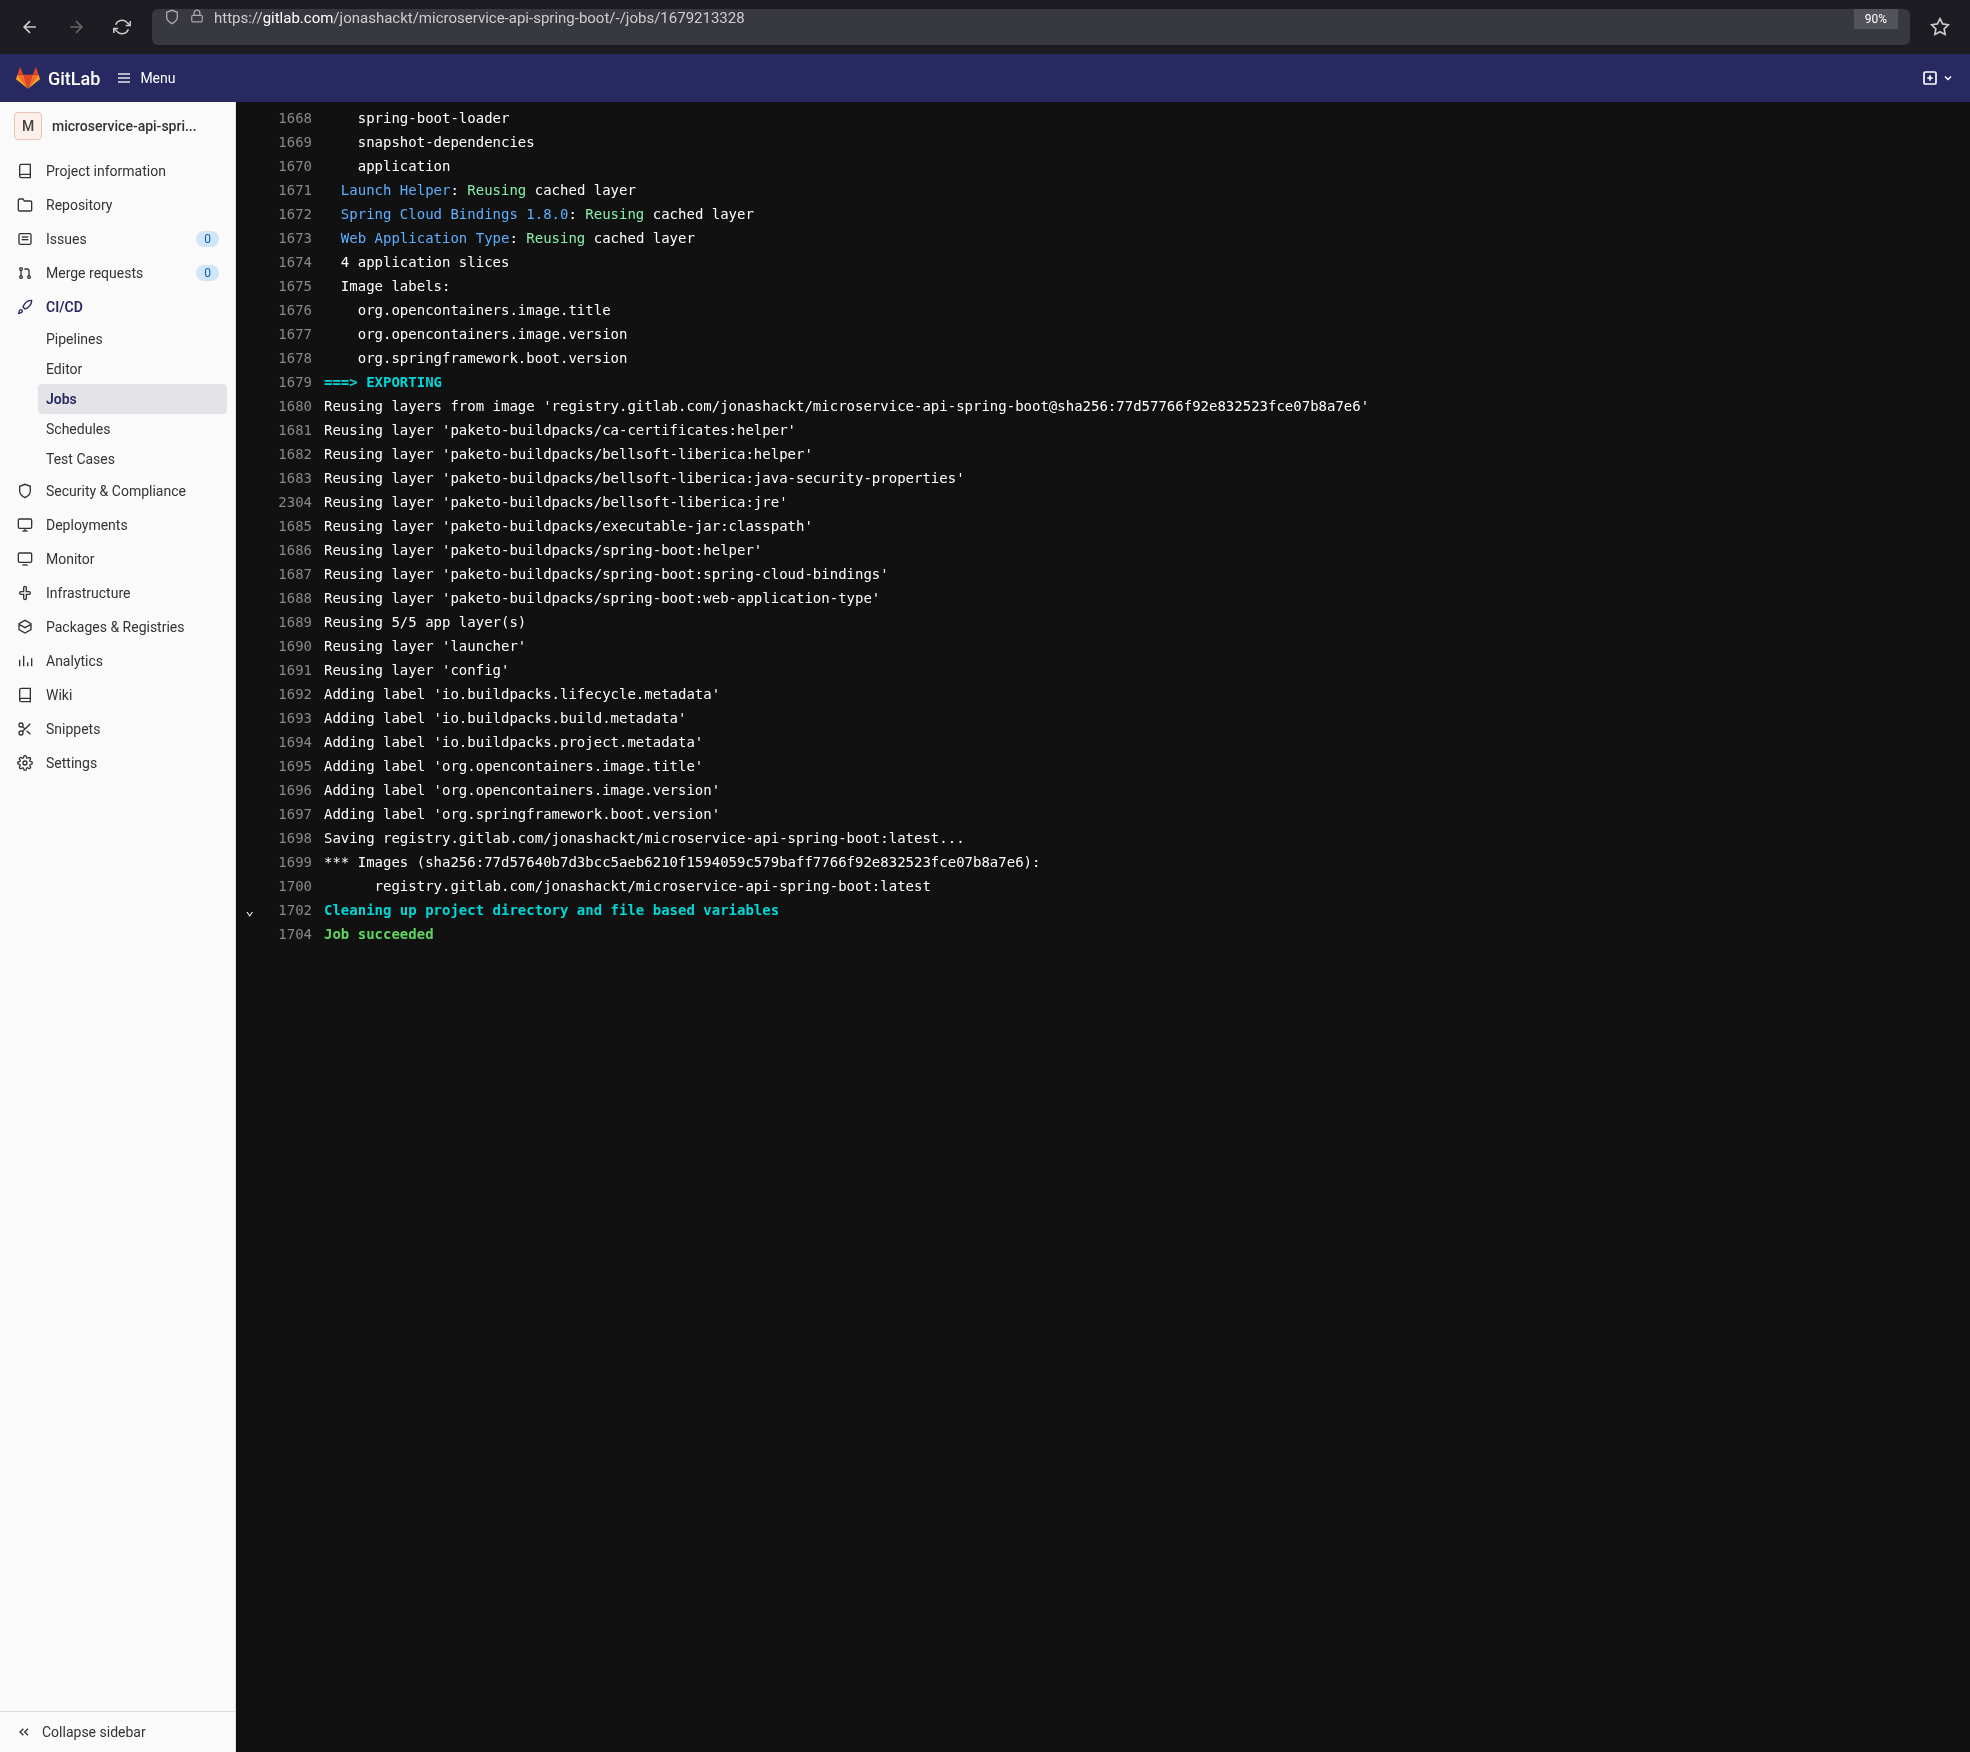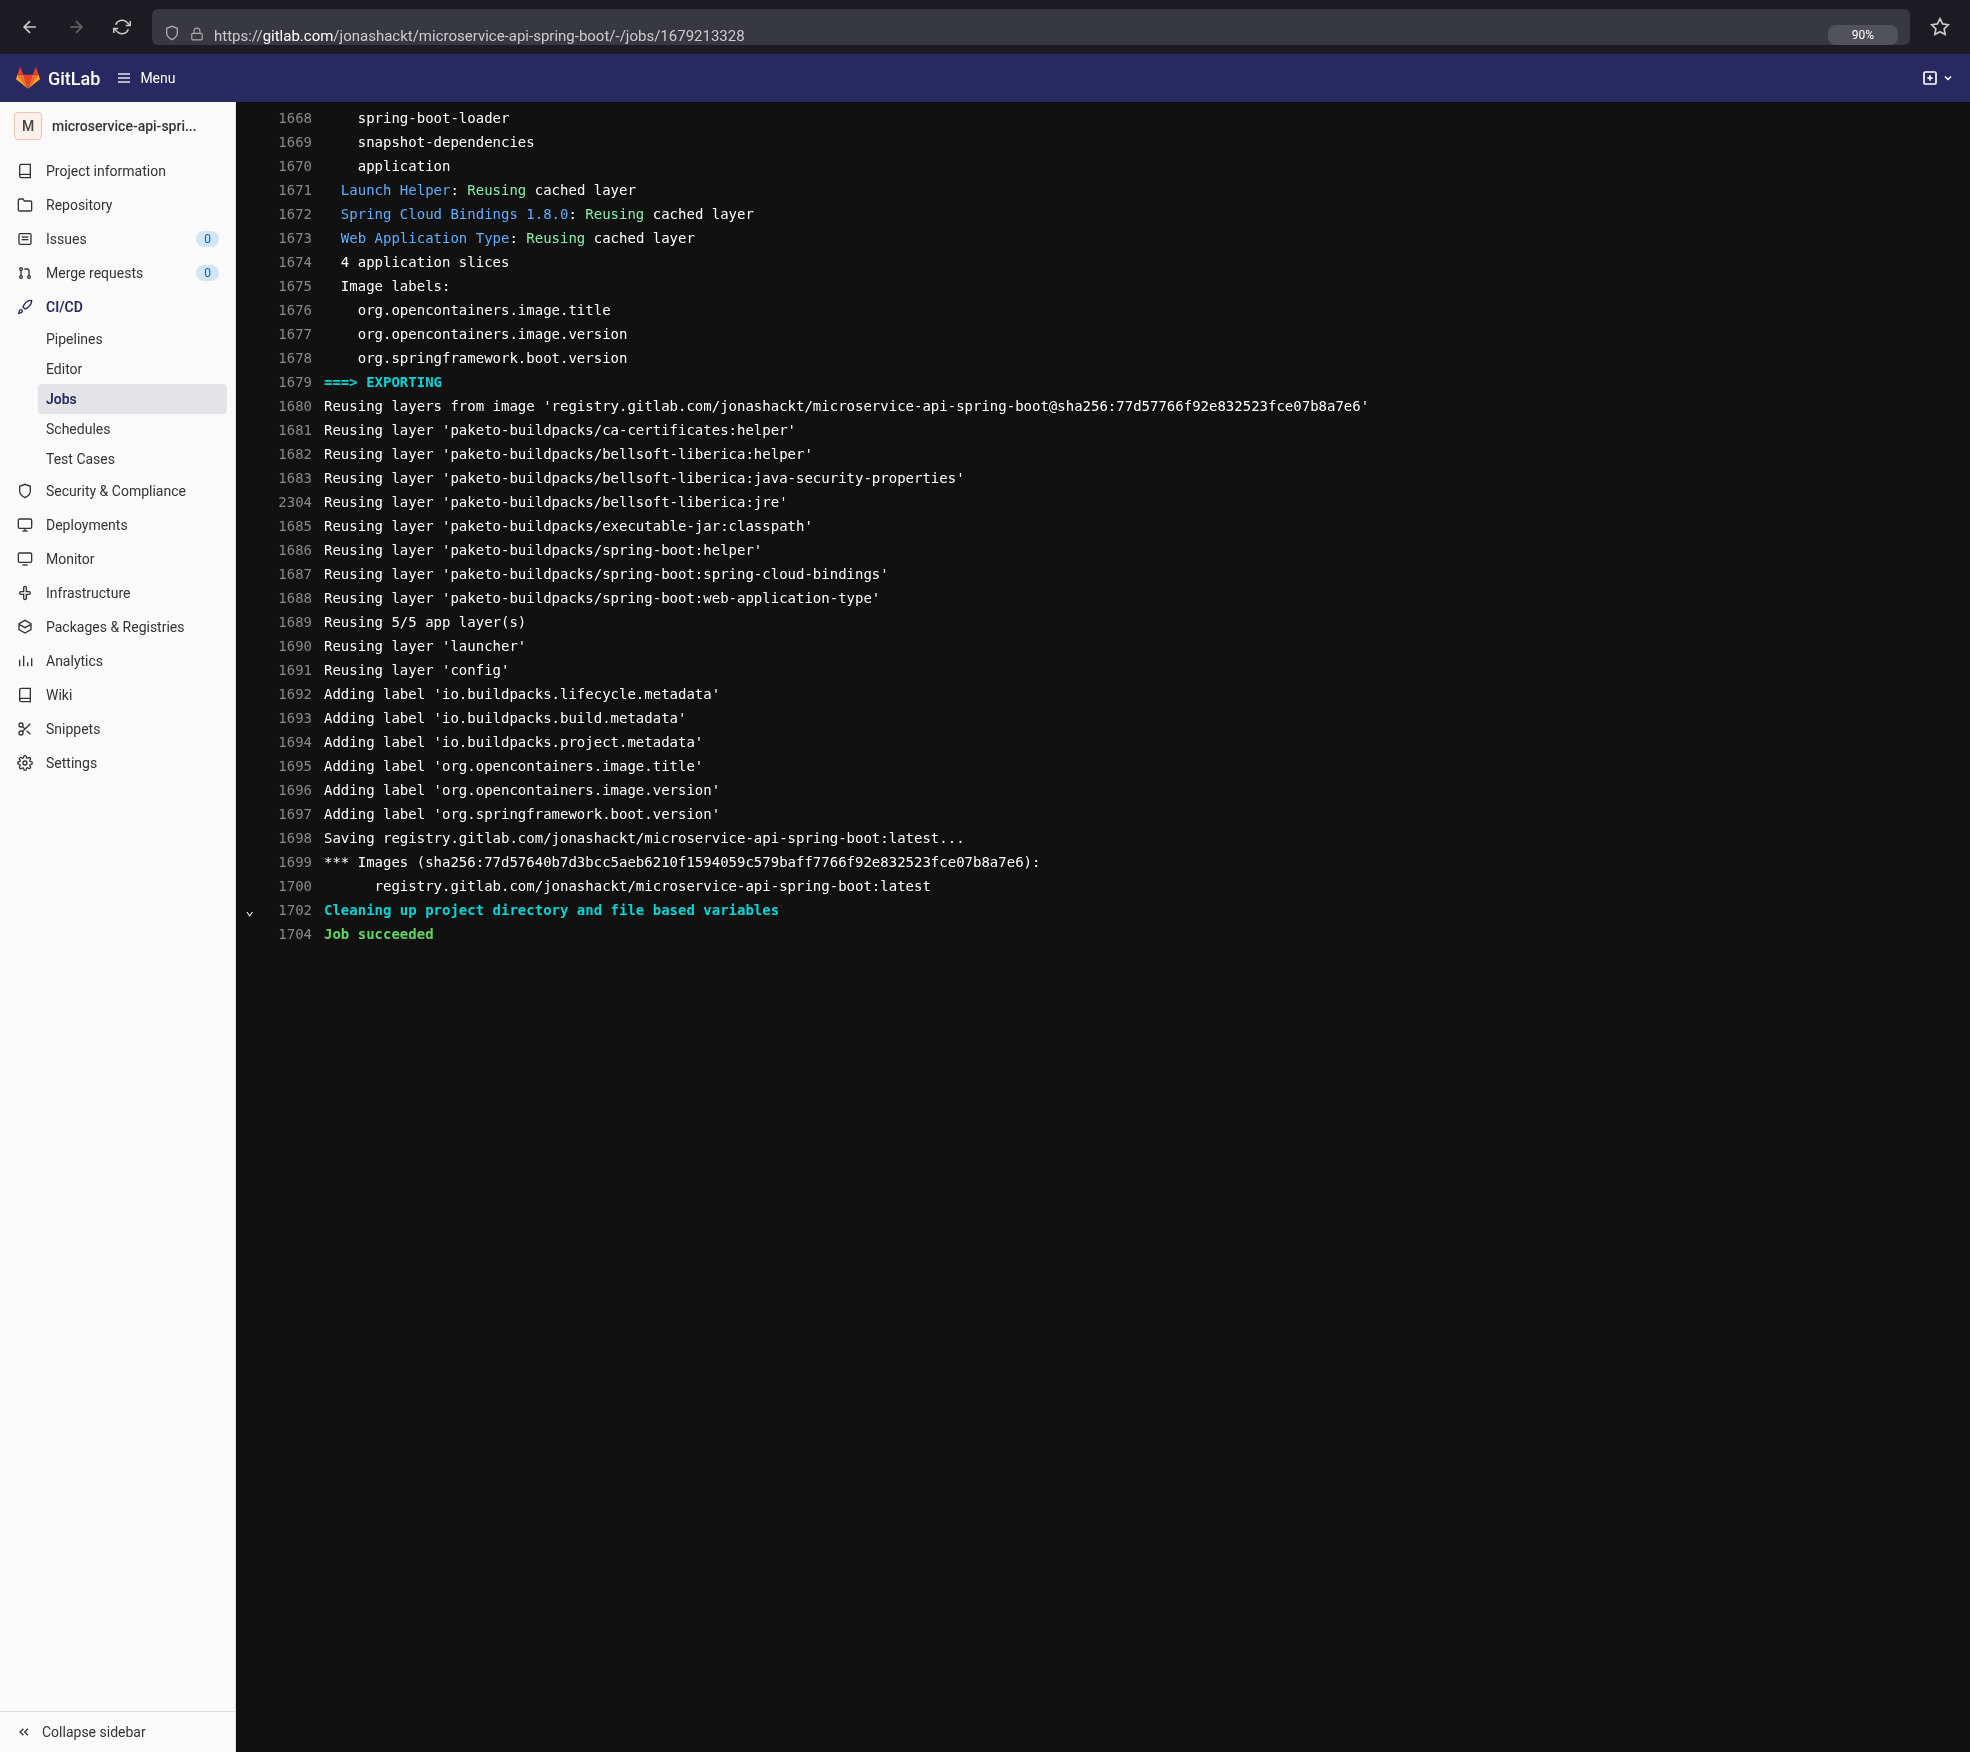--- a/index.html
+++ b/index.html
@@ -2,24 +2,24 @@
 <html><head>
 <meta charset="utf-8">
 <style>
 * { margin: 0; padding: 0; box-sizing: border-box; }
 body { font-family: -apple-system, BlinkMacSystemFont, "Segoe UI", Roboto, sans-serif; background: #1c1c22; color: #fff; height: 100vh; overflow: hidden; }
 
 
 .browser-bar { background: #1c1c22; height: 54px; display: flex; align-items: center; padding: 0 14px; gap: 14px; }
 .nav-btn { width: 32px; height: 32px; display: flex; align-items: center; justify-content: center; color: #ccc; cursor: pointer; border-radius: 4px; }
 .nav-btn.disabled { color: #666; }
-.url-bar { flex: 1; background: #383840; height: 36px; border-radius: 6px; display: flex; align-items: flex-end; padding: 0 12px; gap: 10px; color: #aaa; font-size: 15px; }
+.url-bar { flex: 1; background: #383840; height: 36px; border-radius: 6px; display: flex; align-items: flex-start; padding: 0 12px; gap: 10px; color: #aaa; font-size: 15px; }
 .url-bar .url { flex: 1; color: #ccc; }
 .url-bar .domain { color: #fff; }
-.zoom-badge { background: #52525a; color: #fff; font-size: 12px; padding: 3px 24px; border-radius: 8px; }
+.zoom-badge { background: #52525a; color: #fff; font-size: 12px; padding: 3px 11px; border-radius: 0; }
 .star { color: #ccc; }
 
 
 .gitlab-header { background: #292961; height: 48px; display: flex; align-items: center; padding: 0 16px; gap: 16px; }
 .gitlab-logo { display: flex; align-items: center; gap: 8px; font-size: 18px; font-weight: 500; color: #fff; }
 .gitlab-logo svg { width: 24px; height: 24px; }
 .menu-btn { display: flex; align-items: center; gap: 8px; color: #fff; font-size: 14px; cursor: pointer; }
 .header-spacer { flex: 1; }
 .header-plus { color: #fff; display: flex; align-items: center; gap: 4px; cursor: pointer; }
 

